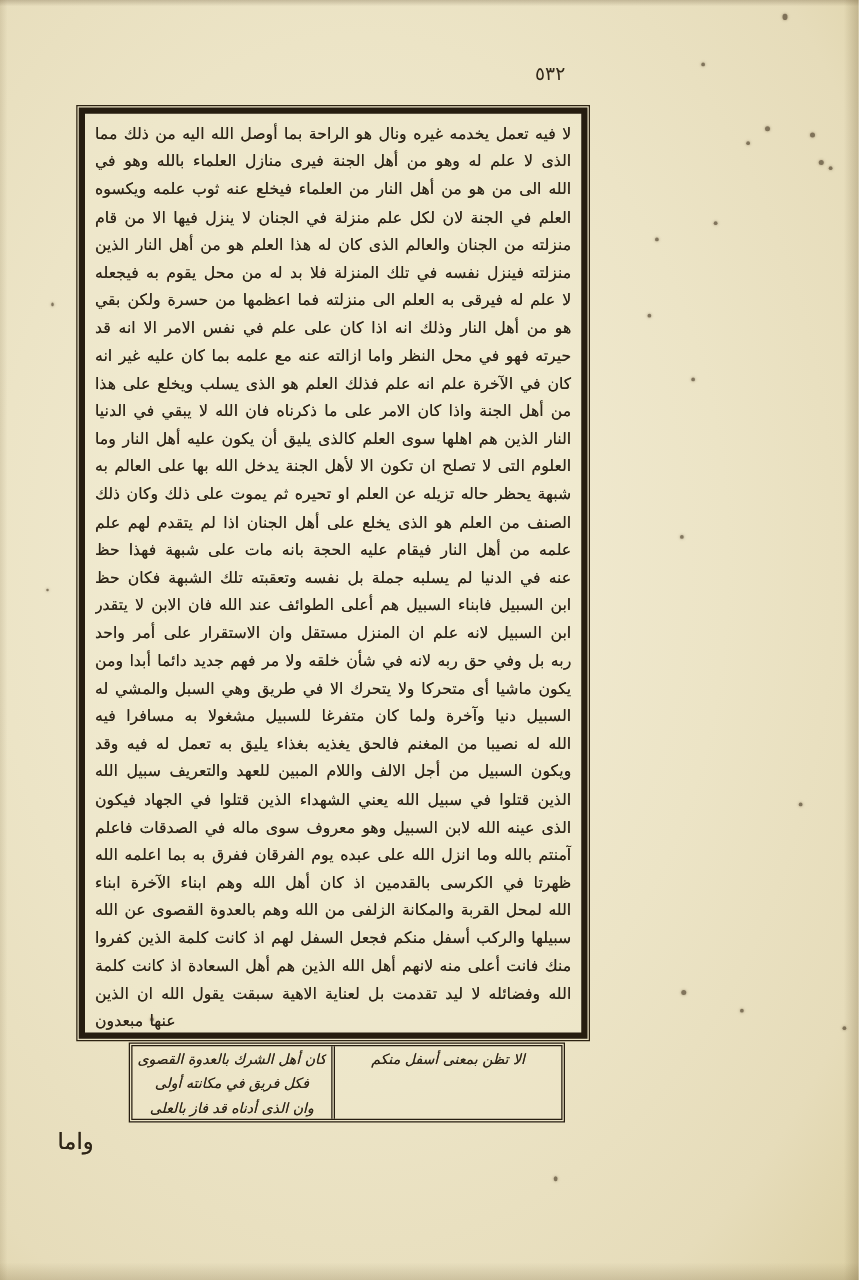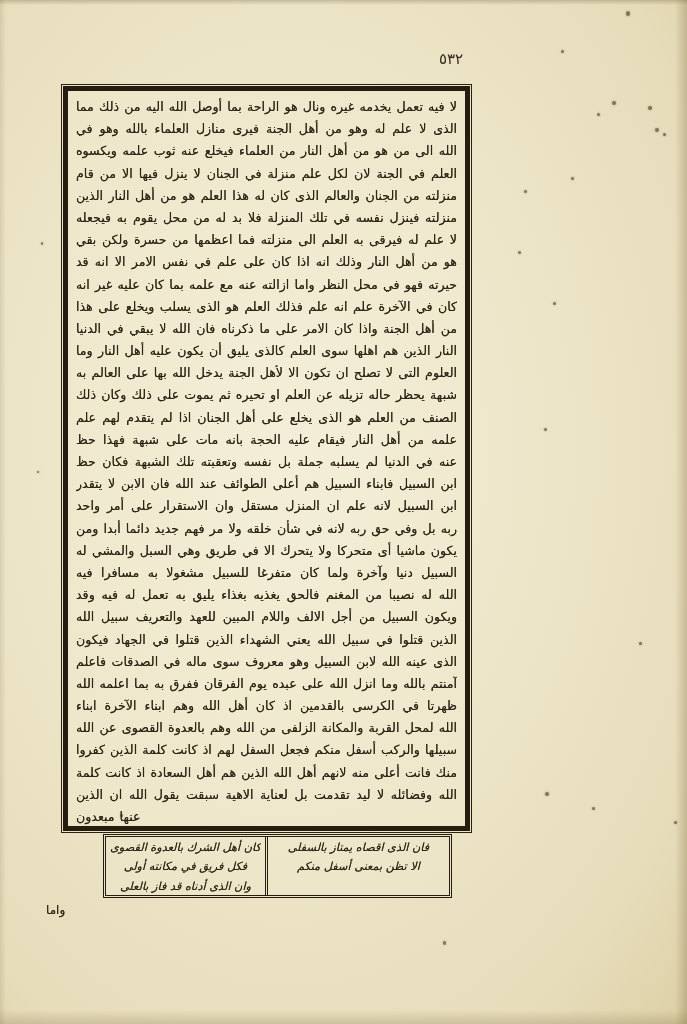--- a/index.html
+++ b/index.html
@@ -12,21 +12,21 @@
   .edge{position:absolute;pointer-events:none;}
   #edge-right{right:0;top:0;width:12px;height:1024px;background:linear-gradient(to right,rgba(110,90,50,0),rgba(110,90,50,.28));}
   #edge-bottom{left:0;bottom:0;width:687px;height:14px;background:linear-gradient(to bottom,rgba(110,90,50,0),rgba(110,90,50,.22));}
   #edge-top{left:0;top:0;width:687px;height:5px;background:linear-gradient(to bottom,rgba(80,60,30,.25),rgba(80,60,30,0));}
   #edge-left{left:0;top:0;width:6px;height:1024px;background:linear-gradient(to right,rgba(110,90,50,.15),rgba(110,90,50,0));}
 
   .fox{position:absolute;border-radius:50%;background:rgba(58,44,24,.6);box-shadow:0 0 2px rgba(90,70,40,.5);}
 
   #page-number{
     position:absolute;left:428px;top:50px;width:46px;
-    text-align:center;font-size:15px;letter-spacing:1px;color:#33291a;
+    text-align:left;font-size:15px;letter-spacing:1px;color:#33291a;
   }
 
   #main-frame{
     position:absolute;left:63px;top:86px;width:407px;height:745px;
     box-sizing:border-box;border:5px solid #261d10;outline:1px solid #2c2212;outline-offset:1px;
     padding:5px 8px 0 8px;background:rgba(244,238,216,.25);
   }
   #main-lines{direction:rtl;}
   #main-lines > div{
     height:22.2px;line-height:22.2px;overflow:hidden;
@@ -47,21 +47,21 @@
   #poem-col-right{flex:1.18;}
   #poem-divider{width:0;border-left:3px double #261d10;margin:0;}
   .poem-col > div{
     height:19.3px;line-height:19.3px;overflow:hidden;white-space:nowrap;
     font-size:11.3px;text-align:center;color:#2e2517;
     text-shadow:0 0 .5px rgba(46,37,23,.8);
     font-style:italic;
   }
 
   #catchword{
-    position:absolute;left:46px;top:903px;font-size:12px;color:#2e2517;direction:rtl;
+    position:absolute;left:46px;top:903px;font-size:18px;color:#2e2517;direction:rtl;
     text-shadow:0 0 .5px rgba(46,37,23,.8);
   }
 </style>
 </head>
 <body>
 
 <div class="edge" id="edge-top"></div>
 <div class="edge" id="edge-right"></div>
 <div class="edge" id="edge-bottom"></div>
 <div class="edge" id="edge-left"></div>
@@ -101,21 +101,20 @@
       <div>الله لمحل القربة والمكانة الزلفى من الله وهم بالعدوة القصوى عن الله وهم ابناء الحياة الدنيا ولما سلكوا</div>
       <div>سبيلها والركب أسفل منكم فجعل السفل لهم اذ كانت كلمة الذين كفروا السفلى ومن كان أسفل</div>
       <div>منك فانت أعلى منه لانهم أهل الله الذين هم أهل السعادة اذ كانت كلمة الله هي العليا وكل هذا</div>
       <div>الله وفضائله لا ليد تقدمت بل لعناية الاهية سبقت يقول الله ان الذين سبقت لهم منا الحسنى أولئك</div>
       <div>عنها مبعدون</div>
     </div>
 </div>
 
 <div id="poem-box">
   <div class="poem-col" id="poem-col-right">
-      <div>فان الذى اقصاه يمتاز بالسفلى</div>
       <div>الا تظن بمعنى أسفل منكم</div>
     </div>
   <div id="poem-divider"></div>
   <div class="poem-col" id="poem-col-left">
       <div>كان أهل الشرك بالعدوة القصوى</div>
       <div>فكل فريق في مكانته أولى</div>
       <div>وان الذى أدناه قد فاز بالعلى</div>
     </div>
 </div>
 

